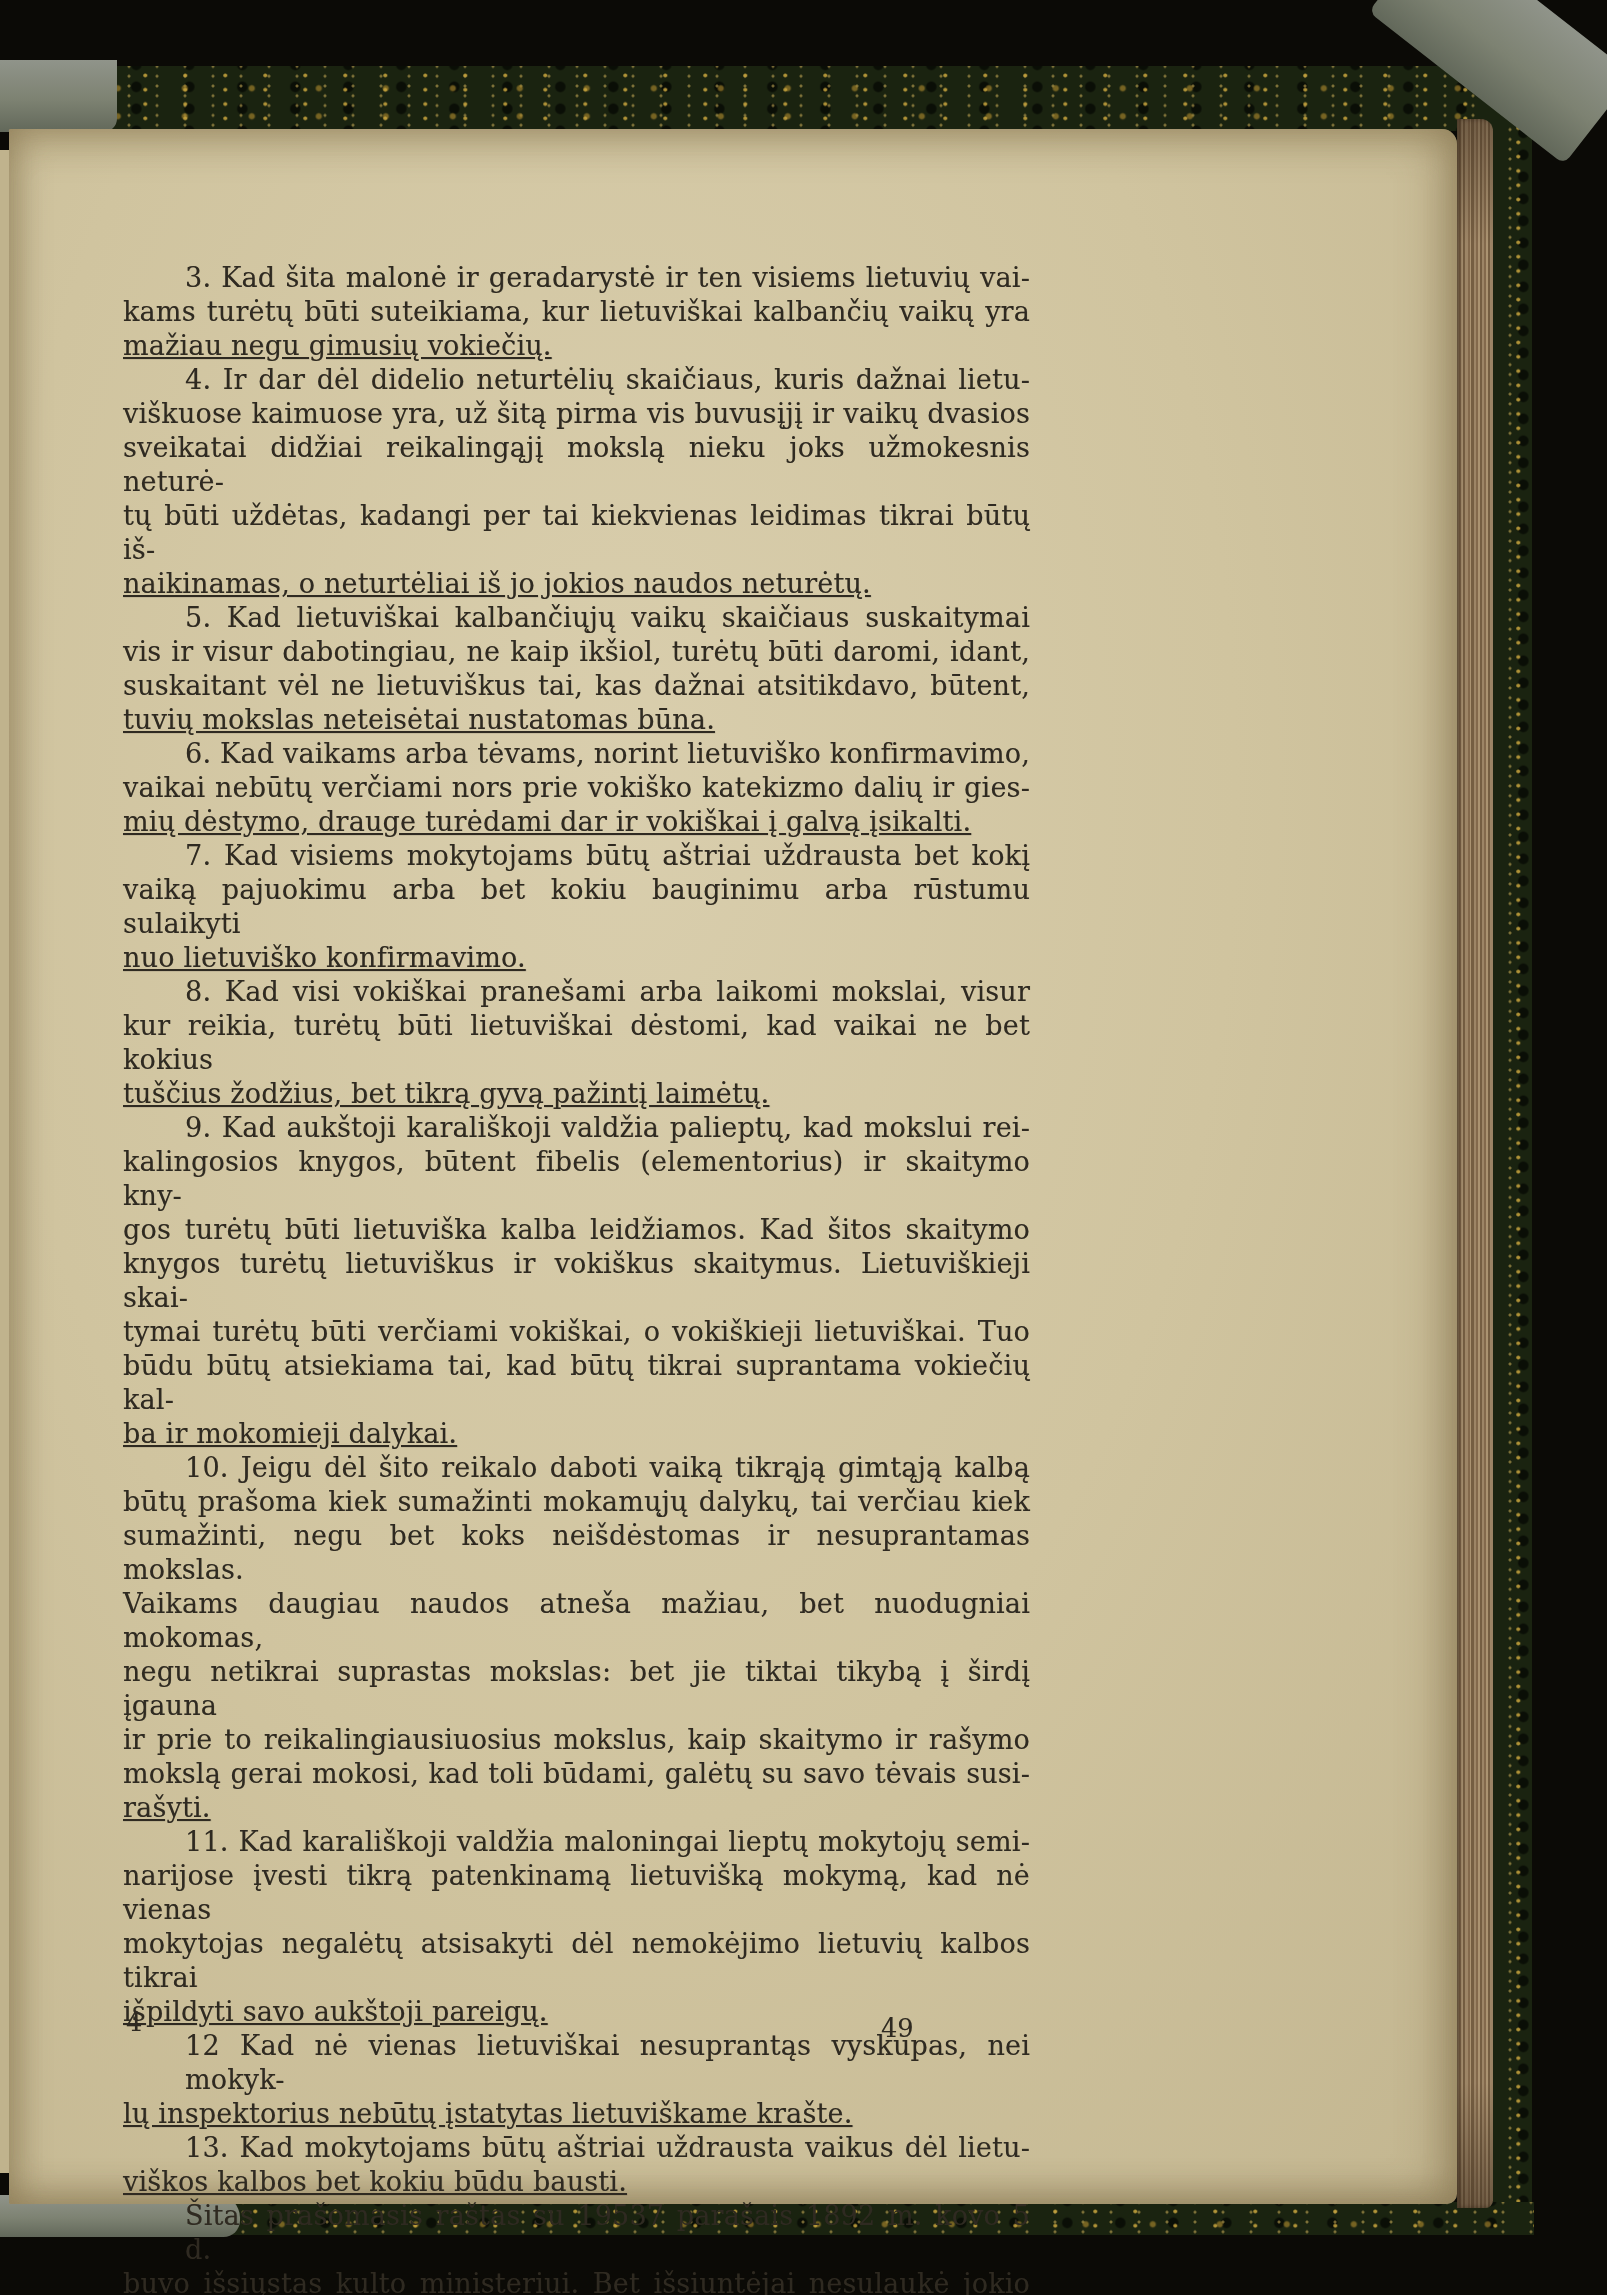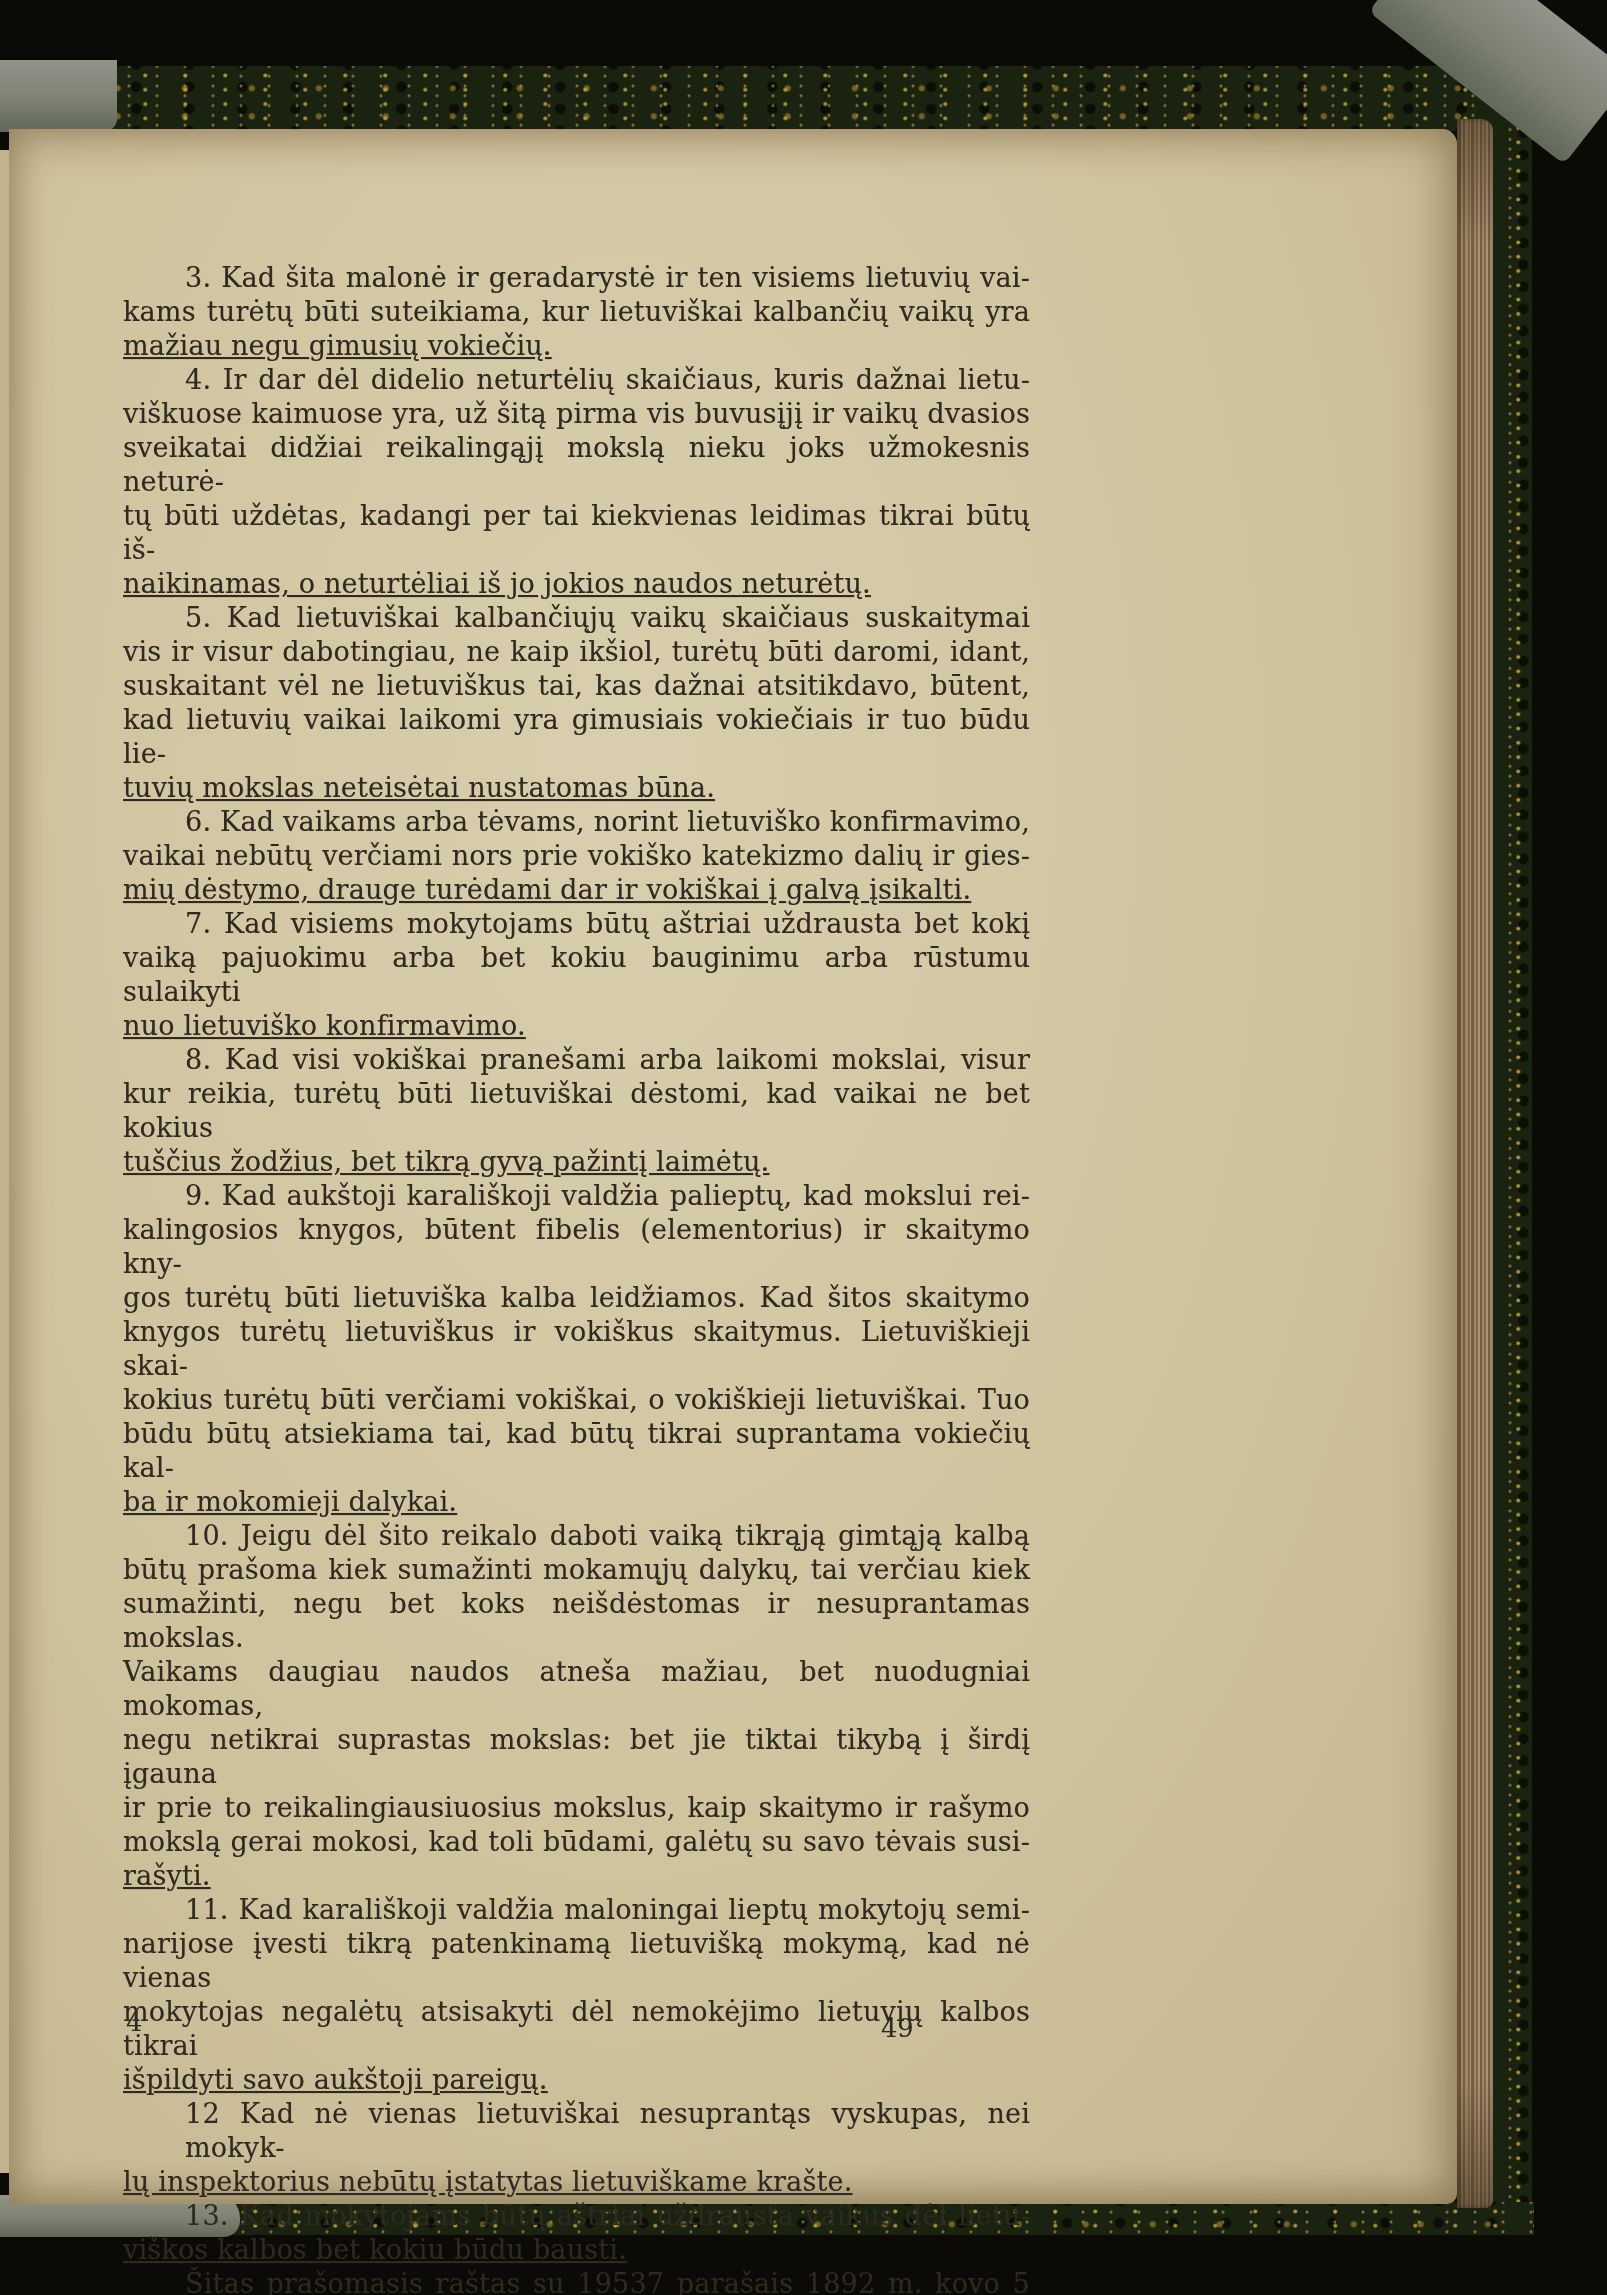--- a/index.html
+++ b/index.html
@@ -94,36 +94,35 @@
         <div class="line">kams turėtų būti suteikiama, kur lietuviškai kalbančių vaikų yra</div>
         <div class="line end">mažiau negu gimusių vokiečių.</div>
         <div class="line indent">4.  Ir dar dėl didelio neturtėlių skaičiaus, kuris dažnai lietu-</div>
         <div class="line">viškuose kaimuose yra, už šitą pirma vis buvusįjį ir vaikų dvasios</div>
         <div class="line">sveikatai didžiai reikalingąjį mokslą nieku joks užmokesnis neturė-</div>
         <div class="line">tų būti uždėtas, kadangi per tai kiekvienas leidimas tikrai būtų iš-</div>
         <div class="line end">naikinamas, o neturtėliai iš jo jokios naudos neturėtų.</div>
         <div class="line indent">5.  Kad lietuviškai kalbančiųjų vaikų skaičiaus suskaitymai</div>
         <div class="line">vis ir visur dabotingiau, ne kaip ikšiol, turėtų būti daromi, idant,</div>
         <div class="line">suskaitant vėl ne lietuviškus tai, kas dažnai atsitikdavo, būtent,</div>
-        <div class="line">kad lietuvių vaikai laikomi yra gimusiais vokiečiais ir tuo būdu lie-</div>
         <div class="line end">tuvių mokslas neteisėtai nustatomas būna.</div>
         <div class="line indent">6.  Kad vaikams arba tėvams, norint lietuviško konfirmavimo,</div>
         <div class="line">vaikai nebūtų verčiami nors prie vokiško katekizmo dalių ir gies-</div>
         <div class="line end">mių dėstymo, drauge turėdami dar ir vokiškai į galvą įsikalti.</div>
         <div class="line indent">7.  Kad visiems mokytojams būtų aštriai uždrausta bet kokį</div>
         <div class="line">vaiką pajuokimu arba bet kokiu bauginimu arba rūstumu sulaikyti</div>
         <div class="line end">nuo lietuviško konfirmavimo.</div>
         <div class="line indent">8.  Kad visi vokiškai pranešami arba laikomi mokslai,  visur</div>
         <div class="line">kur reikia, turėtų būti lietuviškai dėstomi, kad vaikai ne bet kokius</div>
         <div class="line end">tuščius žodžius, bet tikrą gyvą pažintį laimėtų.</div>
         <div class="line indent">9.  Kad aukštoji karališkoji valdžia palieptų, kad mokslui rei-</div>
         <div class="line">kalingosios knygos, būtent fibelis (elementorius) ir skaitymo kny-</div>
         <div class="line">gos turėtų būti lietuviška kalba leidžiamos.  Kad šitos skaitymo</div>
         <div class="line">knygos turėtų lietuviškus ir vokiškus skaitymus.  Lietuviškieji skai-</div>
-        <div class="line">kokius turėtų būti verčiami vokiškai, o vokiškieji lietuviškai.  Tuo</div>
+        <div class="line">tymai turėtų būti verčiami vokiškai, o vokiškieji lietuviškai.  Tuo</div>
         <div class="line">būdu būtų atsiekiama tai, kad būtų tikrai suprantama vokiečių kal-</div>
         <div class="line end">ba ir mokomieji dalykai.</div>
         <div class="line indent">10.  Jeigu dėl šito reikalo daboti vaiką tikrąją gimtąją kalbą</div>
         <div class="line">būtų prašoma kiek sumažinti mokamųjų dalykų, tai verčiau kiek</div>
         <div class="line">sumažinti, negu bet koks neišdėstomas ir nesuprantamas mokslas.</div>
         <div class="line">Vaikams daugiau naudos atneša mažiau, bet nuodugniai mokomas,</div>
         <div class="line">negu netikrai suprastas mokslas: bet jie tiktai tikybą į širdį įgauna</div>
         <div class="line">ir prie to reikalingiausiuosius mokslus, kaip skaitymo ir rašymo</div>
         <div class="line">mokslą gerai mokosi, kad toli būdami, galėtų su savo tėvais susi-</div>
         <div class="line end">rašyti.</div>

